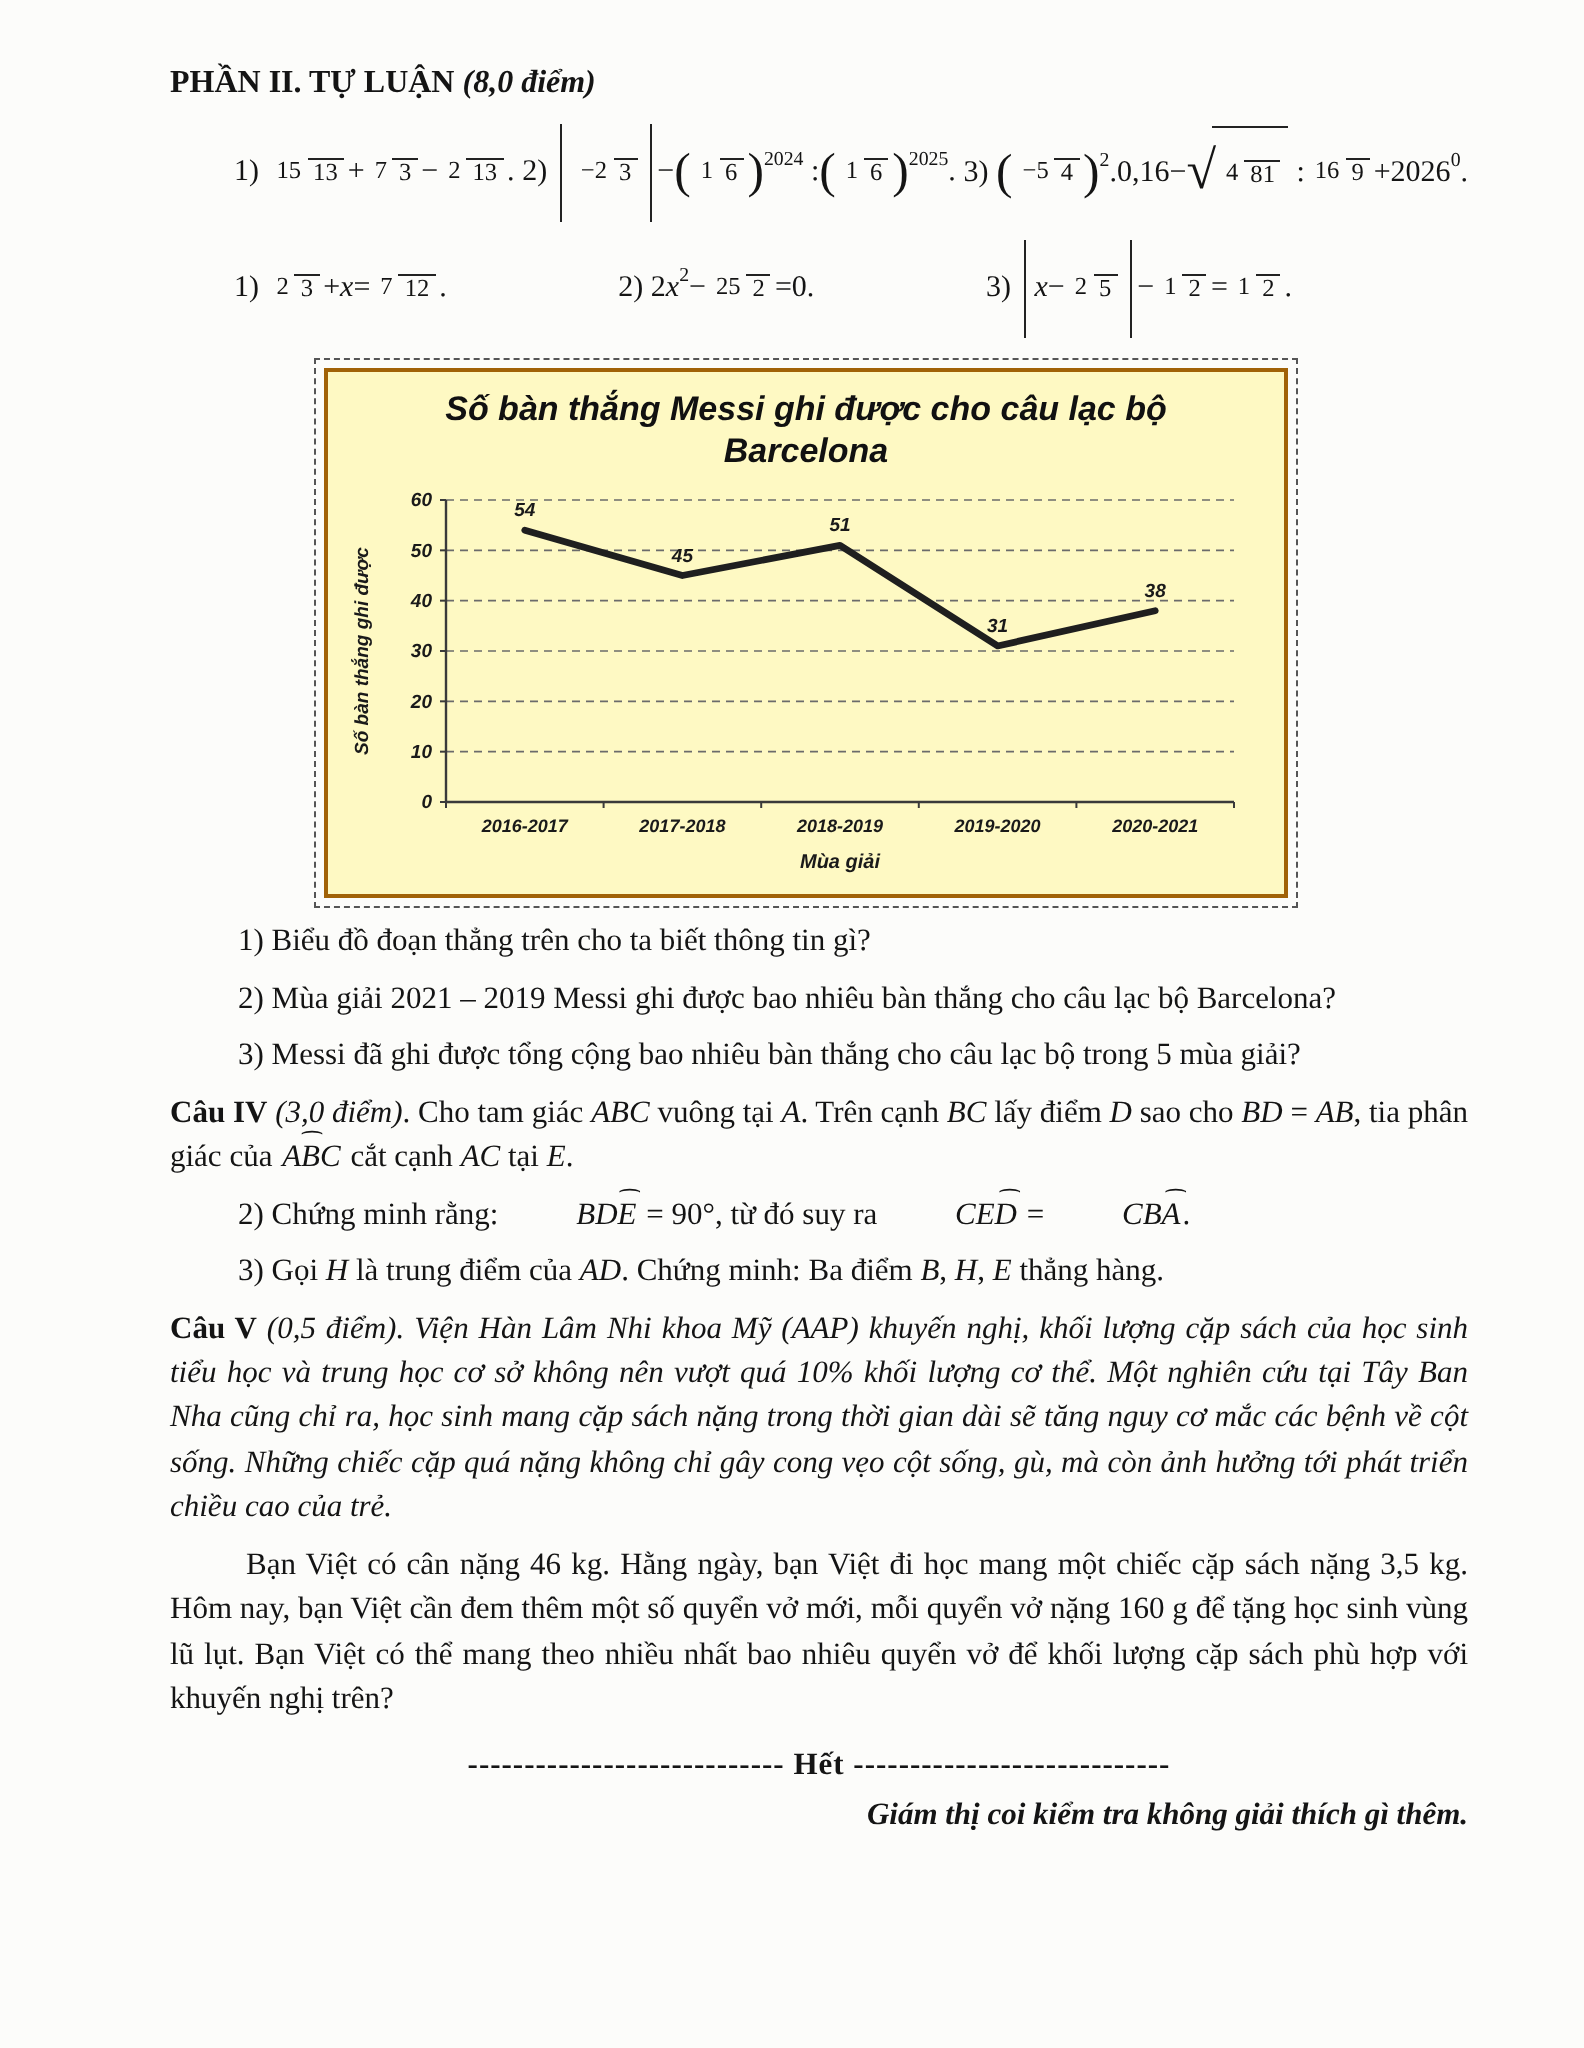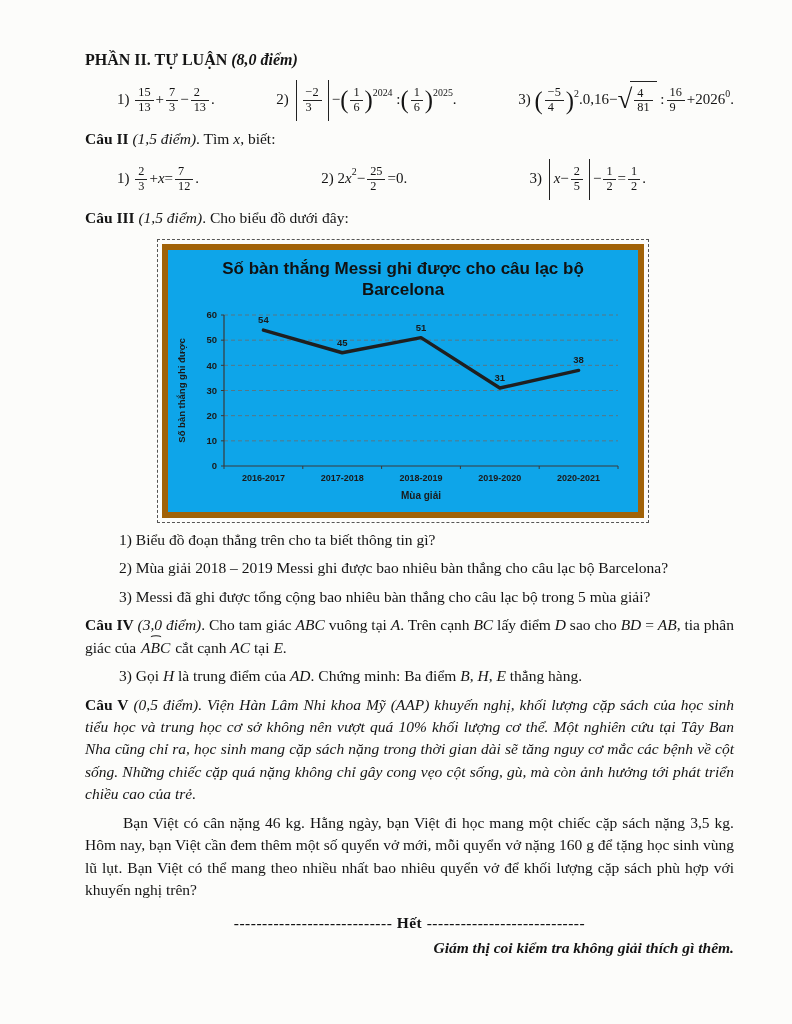--- a/index.html
+++ b/index.html
@@ -5,54 +5,54 @@
   * { box-sizing: border-box; }
   html, body { margin: 0; padding: 0; }
   body {
     width: 792px; height: 1024px;
     background: #fcfcfa;
     color: #141414;
     font-family: "Liberation Serif", "DejaVu Serif", serif;
     font-size: 15.5px;
     line-height: 1.45;
   }
-  .page { position: relative; width: 792px; height: 1024px; padding: 48px 58px 0 85px; overflow: hidden; }
+  .page { position: relative; width: 792px; height: 1024px; padding: 30px 58px 0 85px; overflow: hidden; }
 
   .h-sec { font-weight: bold; font-size: 16px; }
   .h-sec .pts { font-style: italic; }
 
   .cau-head { margin-top: 7px; }
   .cau-label { font-weight: bold; }
   .pts-i { font-style: italic; }
 
   .expr-row {
     display: flex; justify-content: space-between; align-items: center;
     padding-left: 32px; margin: 9px 0 7px;
     font-size: 15px; white-space: nowrap;
   }
   .expr-row.row2 { padding-right: 88px; }
 
   
-  .fr { display: inline-flex; flex-direction: column; text-align: left;
-        vertical-align: middle; line-height: 1.12; font-size: 0.82em; margin: 4px 2px; }
+  .fr { display: inline-flex; flex-direction: row; text-align: right;
+        vertical-align: middle; line-height: 1.12; font-size: 0.82em; margin: 15px 2px; }
   .fr > span { padding: 0 3px; }
   .fr > span:last-child { border-top: 1.2px solid #222; }
   .abs { display: inline-block; border-left: 1.3px solid #222; border-right: 1.3px solid #222;
          padding: 2px 4px; margin: 0 3px; vertical-align: middle; }
   .big { font-size: 1.65em; vertical-align: middle; line-height: 0.8; font-weight: 400; }
   sup { font-size: 0.66em; vertical-align: 0.75em; line-height: 0; }
   .rad { font-size: 1.8em; line-height: 0; vertical-align: -0.15em; margin-right: -2px; }
   .ov { display: inline-block; border-top: 1.3px solid #222; padding: 1px 2px; vertical-align: middle; }
   .hat { position: relative; display: inline-block; padding: 0 1px; }
   .hat::before { content: "⌢"; position: absolute; left: 50%; top: -0.60em;
                  transform: translateX(-50%) scaleX(1.7); font-size: 0.72em; line-height: 1; }
 
   
   .chart-outer { width: 492px; margin: 10px 0 6px 72px; border: 1px dashed #555; padding: 4px; }
-  .chart-inner { border: 6px solid #a16207; padding: 8px 6px 2px; background: #0ea5e9; }
+  .chart-inner { border: 2px solid #a16207; padding: 8px 6px 2px; background: #fef9c3; font-style: italic; }
   .chart-title { text-align: center; font-family: "Liberation Sans", "DejaVu Sans", sans-serif;
                  font-weight: bold; font-size: 17px; line-height: 1.25; color: #111; }
   svg { display: block; margin: 4px auto 0; font-family: "Liberation Sans", "DejaVu Sans", sans-serif; }
 
   .q { text-indent: 34px; margin: 6px 0; }
   .para { text-align: justify; margin: 6px 0; }
   .indent { text-indent: 38px; }
   .italic { font-style: italic; }
 
   .het-line { text-align: center; font-weight: bold; margin-top: 10px; letter-spacing: 0.5px; }
@@ -94,24 +94,20 @@
           <span>4</span>
         </span><span class="big">)</span><sup>2</sup>.0,16−<span class="rad">√</span><span class="ov"><span class="fr">
             <span>4</span>
             <span>81</span>
           </span></span> :<span class="fr">
           <span>16</span>
           <span>9</span>
         </span>+2026<sup>0</sup>.</span>
   </div>
 
-  <div class="cau-head">
-    <span class="cau-label">Câu II</span>
-    <span class="pts-i">(1,5 điểm)</span><span>. Tìm <i>x</i>, biết:</span>
-  </div>
   <div class="expr-row row2">
     <span>1) <span class="fr">
           <span>2</span>
           <span>3</span>
         </span>+<i>x</i>=<span class="fr">
           <span>7</span>
           <span>12</span>
         </span>.</span>
     <span>2) 2<i>x</i><sup>2</sup>−<span class="fr">
           <span>25</span>
@@ -122,24 +118,20 @@
             <span>5</span>
           </span></span>−<span class="fr">
           <span>1</span>
           <span>2</span>
         </span>=<span class="fr">
           <span>1</span>
           <span>2</span>
         </span>.</span>
   </div>
 
-  <div class="cau-head">
-    <span class="cau-label">Câu III</span>
-    <span class="pts-i">(1,5 điểm)</span><span>. Cho biểu đồ dưới đây:</span>
-  </div>
 
   <div class="chart-outer">
     <div class="chart-inner">
       <div class="chart-title">
         <div>Số bàn thắng Messi ghi được cho câu lạc bộ</div>
         <div>Barcelona</div>
       </div>
       <svg id="chart-svg" width="460" height="205" viewBox="0 0 460 205">
           <line x1="47" y1="161" x2="50" y2="161" stroke="#3a3a3a" stroke-width="1"></line>
           <text x="43" y="164.2" text-anchor="end" font-size="9.5" font-weight="bold" fill="#1a1a1a">0</text>
@@ -180,27 +172,28 @@
           <text x="247" y="176" text-anchor="middle" font-size="9" font-weight="bold" fill="#1a1a1a">2018-2019</text>
           <text x="325.8" y="176" text-anchor="middle" font-size="9" font-weight="bold" fill="#1a1a1a">2019-2020</text>
           <text x="404.6" y="176" text-anchor="middle" font-size="9" font-weight="bold" fill="#1a1a1a">2020-2021</text>
           <text x="247" y="194" text-anchor="middle" font-size="10" font-weight="bold" fill="#1a1a1a">Mùa giải</text>
           <text transform="translate(11 85.5) rotate(-90)" text-anchor="middle" font-size="9.5" font-weight="bold" fill="#1a1a1a">Số bàn thắng ghi được</text>
         </svg>
     </div>
   </div>
 
   <div class="q">1) Biểu đồ đoạn thẳng trên cho ta biết thông tin gì?</div>
-  <div class="q">2) Mùa giải 2018 – 2019 Messi ghi được bao nhiêu bàn thắng cho câu lạc bộ Barcelona?</div>
+  <div class="q">2) Mùa giải 2021 – 2019 Messi ghi được bao nhiêu bàn thắng cho câu lạc bộ Barcelona?</div>
   <div class="q">3) Messi đã ghi được tổng cộng bao nhiêu bàn thắng cho câu lạc bộ trong 5 mùa giải?</div>
 
   <div class="para">
     <span class="cau-label">Câu IV</span>
     <span class="pts-i">(3,0 điểm)</span><span>. Cho tam giác <i>ABC</i> vuông tại <i>A</i>. Trên cạnh <i>BC</i> lấy điểm <i>D</i> sao cho <i>BD</i> = <i>AB</i>, tia phân giác của <span class="hat"><i>ABC</i></span> cắt cạnh <i>AC</i> tại <i>E</i>.</span>
   </div>
+  <div class="q">2) Chứng minh rằng: <span class="hat"><i>BDE</i></span> = 90°, từ đó suy ra <span class="hat"><i>CED</i></span> = <span class="hat"><i>CBA</i></span>.</div>
   <div class="q">3) Gọi <i>H</i> là trung điểm của <i>AD</i>. Chứng minh: Ba điểm <i>B</i>, <i>H</i>, <i>E</i> thẳng hàng.</div>
 
   <div class="para">
     <span class="cau-label">Câu V</span>
     <span class="pts-i">(0,5 điểm).</span>
     <span class="italic">Viện Hàn Lâm Nhi khoa Mỹ (AAP) khuyến nghị, khối lượng cặp sách của học sinh tiểu học và trung học cơ sở không nên vượt quá 10% khối lượng cơ thể. Một nghiên cứu tại Tây Ban Nha cũng chỉ ra, học sinh mang cặp sách nặng trong thời gian dài sẽ tăng nguy cơ mắc các bệnh về cột sống. Những chiếc cặp quá nặng không chỉ gây cong vẹo cột sống, gù, mà còn ảnh hưởng tới phát triển chiều cao của trẻ.</span>
   </div>
   <div class="para indent">Bạn Việt có cân nặng 46 kg. Hằng ngày, bạn Việt đi học mang một chiếc cặp sách nặng 3,5 kg. Hôm nay, bạn Việt cần đem thêm một số quyển vở mới, mỗi quyển vở nặng 160 g để tặng học sinh vùng lũ lụt. Bạn Việt có thể mang theo nhiều nhất bao nhiêu quyển vở để khối lượng cặp sách phù hợp với khuyến nghị trên?</div>
 
   <div class="het-line">

